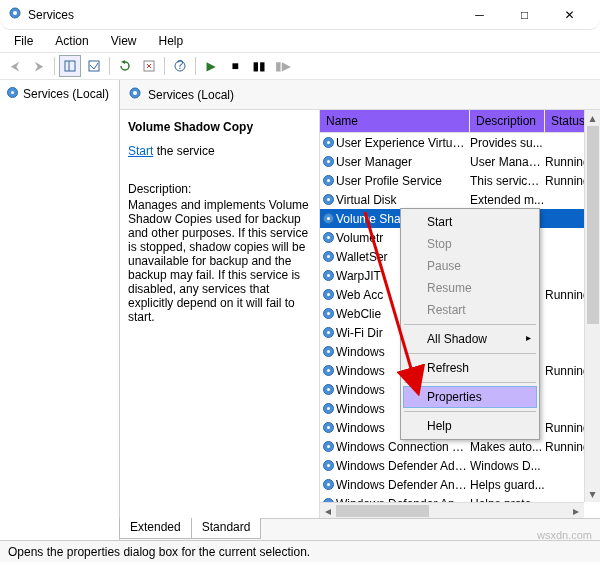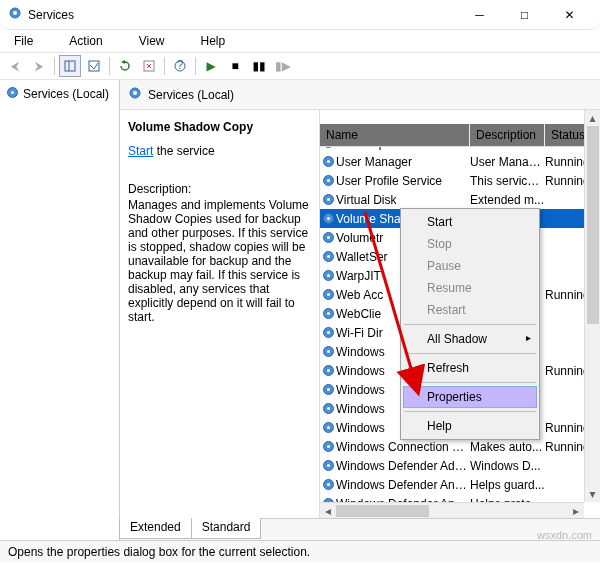--- a/index.html
+++ b/index.html
@@ -2,39 +2,39 @@
 <html><head>
 <meta charset="utf-8">
 <style>
 * { box-sizing: border-box; font-family: "Segoe UI", Tahoma, sans-serif; font-size: 12px; }
 body { margin: 0; background: #fff; width: 600px; height: 565px; overflow: hidden; position: relative; }
 .titlebar { display: flex; align-items: center; height: 30px; padding: 0 8px; border-bottom: 1px solid #e5e5e5; border-radius: 10px; }
 .titlebar .icon { margin-right: 6px; }
 .titlebar-title { flex: 1; }
 .titlebar-controls { display: flex; }
 .titlebar-controls .btn { width: 45px; height: 28px; display: flex; align-items: center; justify-content: center; }
-.menubar { display: flex; gap: 20px; padding: 2px 6px; }
+.menubar { display: flex; gap: 6px; padding: 2px 6px; }
 .menubar > div { padding: 2px 8px; }
 .toolbar { display: flex; align-items: center; gap: 2px; padding: 2px 4px; border-top: 1px solid #e5e5e5; border-bottom: 1px solid #e5e5e5; height: 28px; }
 .tb-btn { width: 22px; height: 22px; display: flex; align-items: center; justify-content: center; border: 1px solid transparent; }
 .tb-btn.box { border: 1px solid #9aa; background: #eef; }
 .tb-sep { width: 1px; height: 18px; background: #ccc; margin: 0 2px; }
 .content { display: flex; height: 460px; }
 .navpane { width: 120px; border-right: 1px solid #ccc; padding: 4px; overflow: hidden; }
 .navitem { display: flex; align-items: center; gap: 4px; padding: 2px; color: #000; }
 .mainpane { flex: 1; display: flex; flex-direction: column; }
 .mainhead { display: flex; align-items: center; gap: 6px; padding: 6px 8px; background: #f7f7f7; border-bottom: 1px solid #ddd; }
 .mainsplit { display: flex; flex: 1; overflow: hidden; }
 .detail { width: 200px; border-right: 1px solid #ddd; padding: 10px 8px; }
 .detail-title { font-weight: bold; margin-bottom: 10px; }
 .detail-link { color: #0066cc; text-decoration: underline; cursor: pointer; }
 .detail-desc-label { margin-top: 24px; }
 .detail-desc { margin-top: 2px; }
 .listwrap { flex: 1; position: relative; overflow: hidden; }
-.listhead { display: flex; border-bottom: 1px solid #ddd; background: #737373; position: sticky; top:14px; }
+.listhead { display: flex; border-bottom: 1px solid #ddd; background: #8b5cf6; position: sticky; top:0; }
 .listhead > div { padding: 4px 6px; border-right: 1px solid #eee; }
 .col-name { width: 150px; }
 .col-desc { width: 75px; }
 .col-status { width: 55px; }
 .listbody { overflow: hidden; }
 .row { display: flex; align-items: center; height: 19px; }
 .row.sel { background: #0a64c8; color: #fff; }
 .row .ic { width: 16px; display: flex; align-items: center; justify-content: center; }
 .row .nm { width: 134px; overflow: hidden; white-space: nowrap; text-overflow: ellipsis; }
 .row .ds { width: 75px; overflow: hidden; white-space: nowrap; text-overflow: ellipsis; }

